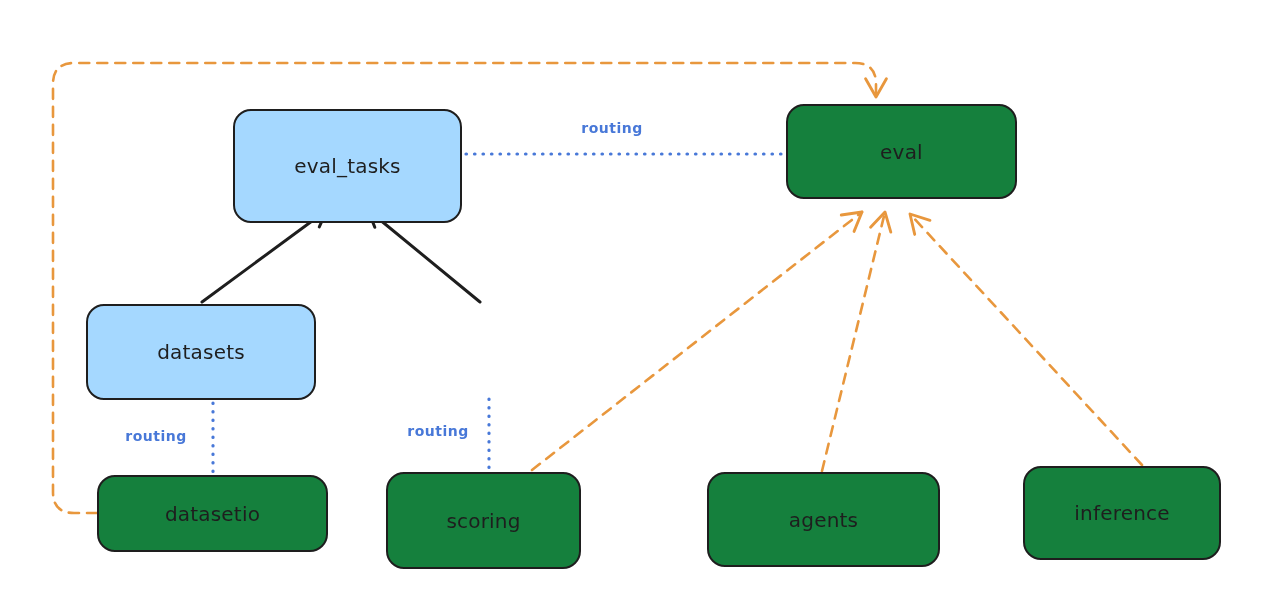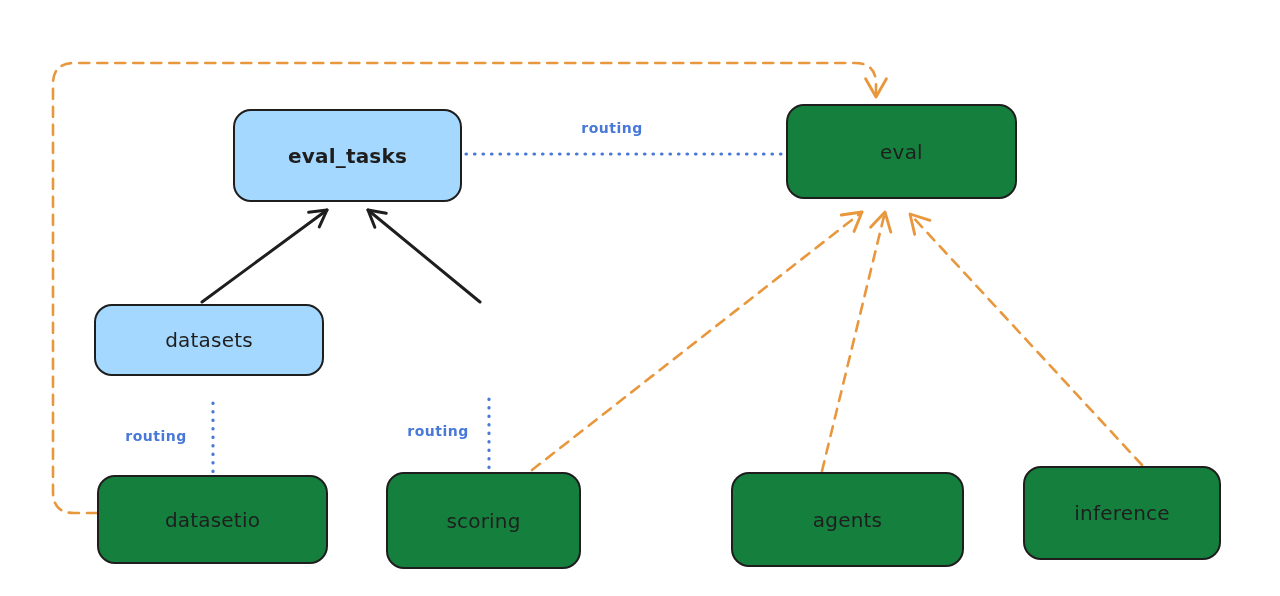--- a/index.html
+++ b/index.html
@@ -68,42 +68,42 @@
     <path d="M 466,154 L 784,154" fill="none" stroke="#4878d8" stroke-width="3.2" stroke-linecap="round" stroke-dasharray="0.5 8"></path>
     <path d="M 213,403 L 213,472" fill="none" stroke="#4878d8" stroke-width="3.2" stroke-linecap="round" stroke-dasharray="0.5 8"></path>
     <path d="M 489,399 L 489,469" fill="none" stroke="#4878d8" stroke-width="3.2" stroke-linecap="round" stroke-dasharray="0.5 8"></path>
 
     <path d="M 97,513 L 74,513 Q 53,513 53,492 L 53,84 Q 53,63 74,63 L 855,63 Q 876,63 876,84 L 876,97" fill="none" stroke="#e8973d" stroke-width="2.6" stroke-linecap="round" stroke-dasharray="10 8" marker-end="url(#ah-orange)"></path>
     <path d="M 532,470 L 862,212" fill="none" stroke="#e8973d" stroke-width="2.6" stroke-linecap="round" stroke-dasharray="10 8" marker-end="url(#ah-orange)"></path>
     <path d="M 822,471 L 885,212" fill="none" stroke="#e8973d" stroke-width="2.6" stroke-linecap="round" stroke-dasharray="10 8" marker-end="url(#ah-orange)"></path>
     <path d="M 1142,465 L 910,214" fill="none" stroke="#e8973d" stroke-width="2.6" stroke-linecap="round" stroke-dasharray="10 8" marker-end="url(#ah-orange)"></path>
   </svg>
 
-  <div class="node blue" style="left:233px; top:109px; width:229px; height:93px;font-weight:bold;">
+  <div class="node blue" style="left:233px; top:109px; width:229px; height:114px;">
     <span>eval_tasks</span>
   </div>
 
   <div class="node green" style="left:786px; top:104px; width:231px; height:95px;">
     <span>eval</span>
   </div>
 
-  <div class="node blue" style="left:94px; top:304px; width:230px; height:72px;">
+  <div class="node blue" style="left:86px; top:304px; width:230px; height:96px;">
     <span>datasets</span>
   </div>
 
 
-  <div class="node green" style="left:97px; top:475px; width:231px; height:89px;">
+  <div class="node green" style="left:97px; top:475px; width:231px; height:77px;">
     <span>datasetio</span>
   </div>
 
   <div class="node green" style="left:386px; top:472px; width:195px; height:97px;">
     <span>scoring</span>
   </div>
 
-  <div class="node green" style="left:707px; top:472px; width:233px; height:95px;margin-left:24px;">
+  <div class="node green" style="left:707px; top:472px; width:233px; height:95px;">
     <span>agents</span>
   </div>
 
   <div class="node green" style="left:1023px; top:466px; width:198px; height:94px;">
     <span>inference</span>
   </div>
 
   <span class="routing-label" style="left:612px; top:128px;">routing</span>
   <span class="routing-label" style="left:156px; top:436px;">routing</span>
   <span class="routing-label" style="left:438px; top:431px;">routing</span>

